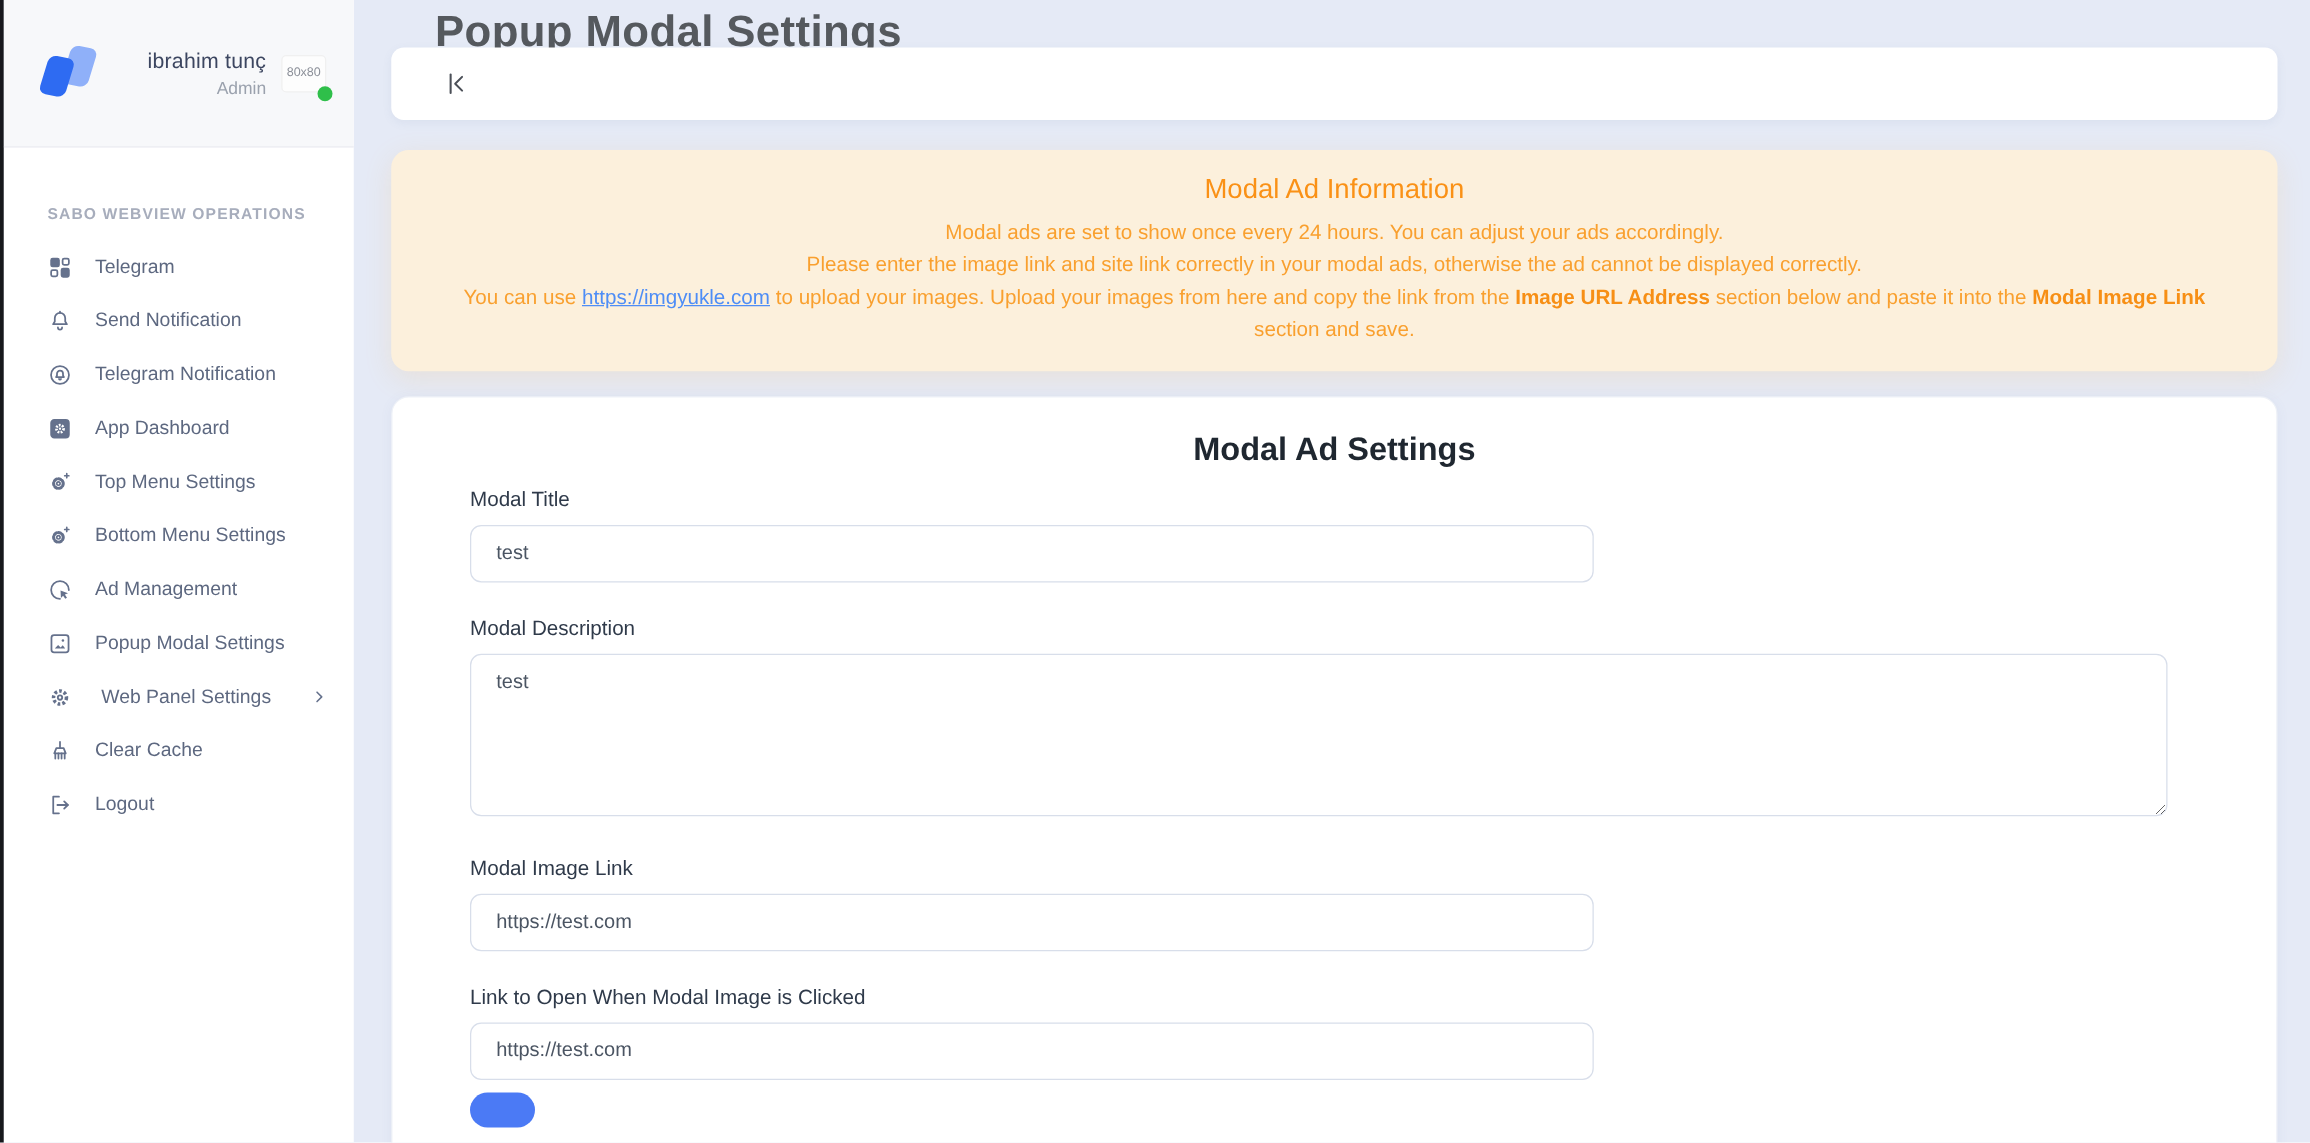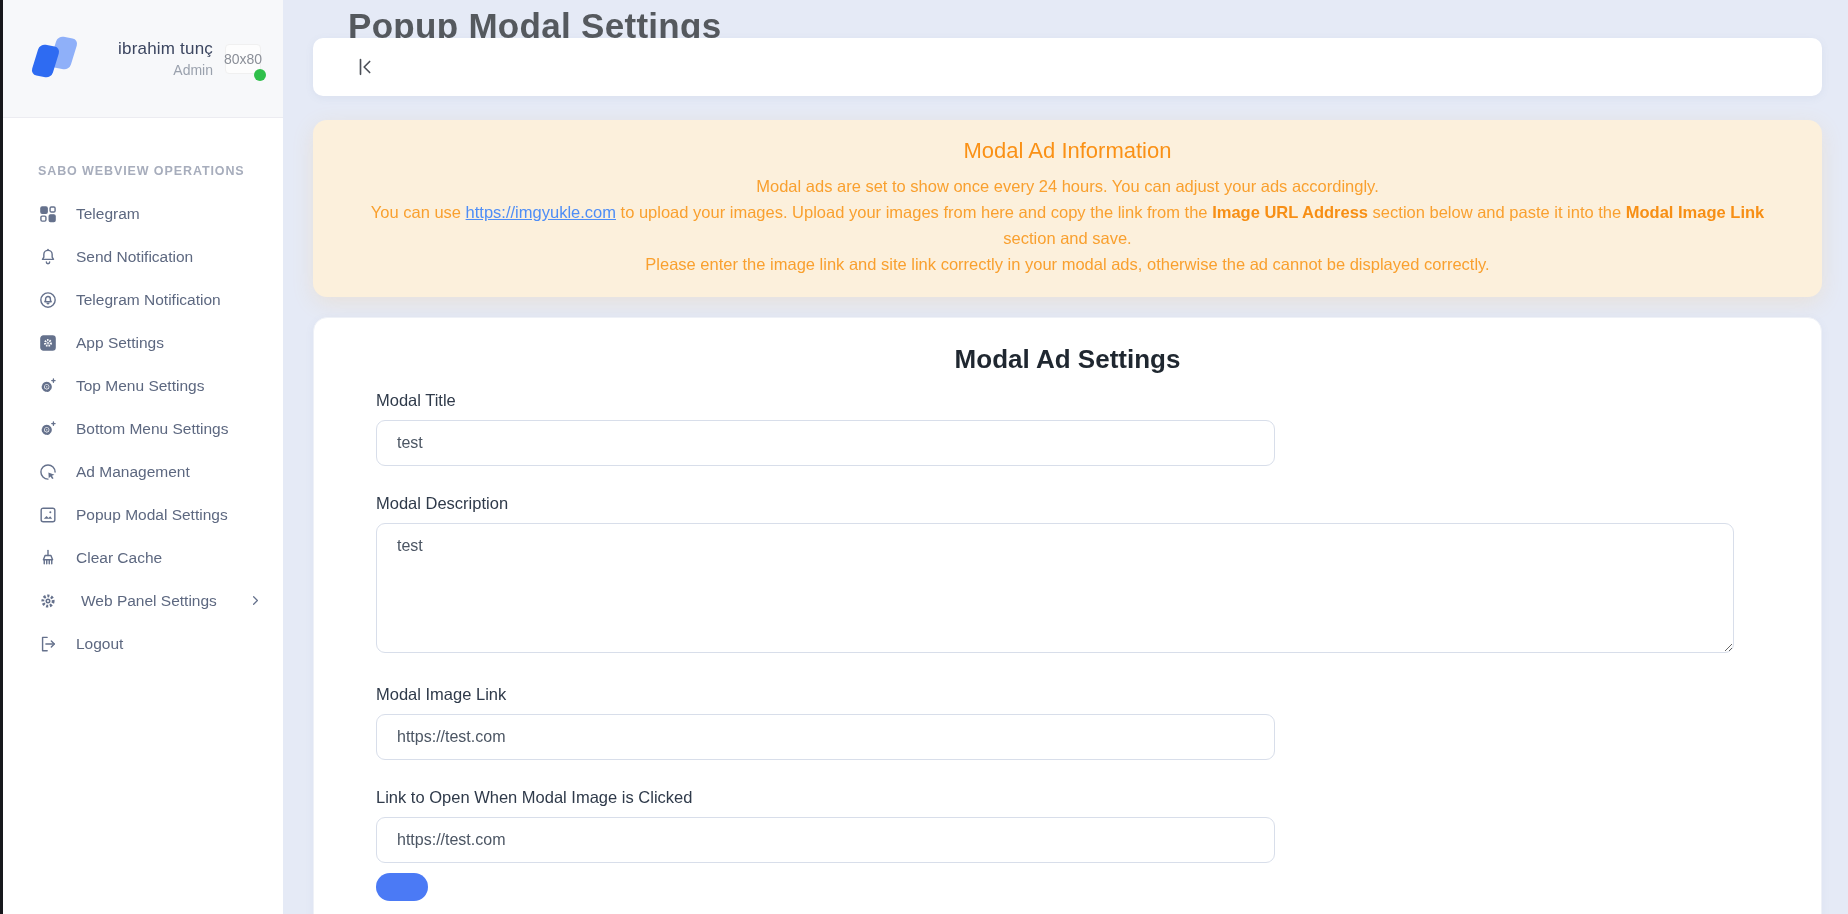--- a/index.html
+++ b/index.html
@@ -23,21 +23,21 @@
   .logo .shape.light { left:24px; top:4px; background:#8fb0f9; transform:rotate(17deg) skewY(-6deg); }
   .logo .shape.dark  { left:6px;  top:12px; background:#2e6bf2; transform:rotate(17deg) skewY(-6deg); }
   .user-meta { margin-left:auto; text-align:right; }
   .user-name { font-size:17px; color:#3c4660; font-weight:500; letter-spacing:.2px; }
   .user-role { font-size:14px; color:#9aa1ad; margin-top:3px; }
   .avatar-box {
     position:relative; margin-left:12px; width:36px; height:30px;
     background:#fdfdfd; border:1px solid #f0f0f0; border-radius:4px;
     display:flex; align-items:center; justify-content:center;
   }
-  .avatar-box span { font-size:14px; color:#8b8f98; }
+  .avatar-box span { font-size:10px; color:#8b8f98; }
   .online-dot {
     position:absolute; right:-6px; bottom:-8px; width:12px; height:12px;
     border-radius:50%; background:#2fbf4a;
   }
 
   .nav { padding-top:46px; }
   .nav-section-title {
     padding:0 26px 0 35px; font-size:12.5px; font-weight:bold;
     color:#a7adbc; letter-spacing:.9px; margin-bottom:14px;
   }
@@ -146,21 +146,21 @@
       </svg>
       <span class="lbl">Telegram Notification</span>
     </div>
 
     <div class="nav-item">
       <svg width="20" height="20" viewBox="0 0 24 24" fill="none" stroke="#65718c" stroke-width="1.7">
         <rect x="3.5" y="3.5" width="17" height="17" rx="3" fill="#65718c"></rect>
         <circle cx="12" cy="12" r="3.4" fill="none" stroke="#ffffff" stroke-width="2.6" stroke-dasharray="1.7 1.2"></circle>
           <circle cx="12" cy="12" r="1.1" fill="#ffffff" stroke="none"></circle>
       </svg>
-      <span class="lbl">App Settings</span>
+      <span class="lbl">App Dashboard</span>
     </div>
 
     <div class="nav-item">
       <svg width="20" height="20" viewBox="0 0 24 24" fill="none" stroke="#65718c" stroke-linecap="round">
         <circle cx="10.5" cy="13" r="4.6" stroke-width="3" stroke-dasharray="2.3 1.9"></circle>
           <circle cx="10.5" cy="13" r="1.6" stroke-width="1.6"></circle>
         <path d="M18.5 3.5v4M16.5 5.5h4" stroke-width="1.6"></path>
       </svg>
       <span class="lbl">Top Menu Settings</span>
     </div>
@@ -185,37 +185,37 @@
     <div class="nav-item">
       <svg width="20" height="20" viewBox="0 0 24 24" fill="none" stroke="#65718c" stroke-width="1.7" stroke-linejoin="round">
         <rect x="3.8" y="3.8" width="16.4" height="16.4" rx="2.5"></rect>
         <circle cx="14.8" cy="8.8" r="1.2" fill="#65718c" stroke="none"></circle>
         <path d="M7 16.5l3.2-3.4 2.4 2.4 2-2 2.4 3z" fill="#65718c" stroke="none"></path>
       </svg>
       <span class="lbl">Popup Modal Settings</span>
     </div>
 
     <div class="nav-item">
+      <svg width="20" height="20" viewBox="0 0 24 24" fill="none" stroke="#65718c">
+        <circle cx="12" cy="12" r="6.2" stroke-width="3.4" stroke-dasharray="2.6 2"></circle>
+          <circle cx="12" cy="12" r="2.1" stroke-width="1.8"></circle>
+      </svg>
+      <span class="lbl indent">Web Panel Settings</span>
+      <svg class="chev" width="15" height="15" viewBox="0 0 24 24" fill="none" stroke="#65718c" stroke-width="2" stroke-linecap="round" stroke-linejoin="round">
+        <path d="M9 6l6 6-6 6"></path>
+      </svg>
+    </div>
+
+    <div class="nav-item">
       <svg width="20" height="20" viewBox="0 0 24 24" fill="none" stroke="#65718c" stroke-width="1.7" stroke-linecap="round" stroke-linejoin="round">
         <path d="M12 3v6"></path>
           <path d="M8.5 9h7l2 5h-11z"></path>
           <path d="M7.5 14v5M10.5 14v5M13.5 14v5M16.5 14v5"></path>
       </svg>
       <span class="lbl">Clear Cache</span>
-    </div>
-
-    <div class="nav-item">
-      <svg width="20" height="20" viewBox="0 0 24 24" fill="none" stroke="#65718c">
-        <circle cx="12" cy="12" r="6.2" stroke-width="3.4" stroke-dasharray="2.6 2"></circle>
-          <circle cx="12" cy="12" r="2.1" stroke-width="1.8"></circle>
-      </svg>
-      <span class="lbl indent">Web Panel Settings</span>
-      <svg class="chev" width="15" height="15" viewBox="0 0 24 24" fill="none" stroke="#65718c" stroke-width="2" stroke-linecap="round" stroke-linejoin="round">
-        <path d="M9 6l6 6-6 6"></path>
-      </svg>
     </div>
 
     <div class="nav-item">
       <svg width="20" height="20" viewBox="0 0 24 24" fill="none" stroke="#65718c" stroke-width="1.7" stroke-linecap="round" stroke-linejoin="round">
         <path d="M11 4H5.5v16H11"></path>
           <path d="M9.5 12h10"></path>
           <path d="M16 8.5l3.5 3.5-3.5 3.5"></path>
       </svg>
       <span class="lbl">Logout</span>
     </div>
@@ -231,22 +231,22 @@
       <svg width="22" height="22" viewBox="0 0 24 24" fill="none" stroke="#4b4f57" stroke-width="1.8" stroke-linecap="round" stroke-linejoin="round">
         <path d="M6 4v16"></path>
           <path d="M16 6l-6 6 6 6"></path>
       </svg>
     </button>
   </div>
 
   <div class="alert">
     <div class="alert-title">Modal Ad Information</div>
     <p>Modal ads are set to show once every 24 hours. You can adjust your ads accordingly.</p>
+    <p>Please enter the image link and site link correctly in your modal ads, otherwise the ad cannot be displayed correctly.</p>
     <p><span>You can use </span><a>https://imgyukle.com</a><span> to upload your images. Upload your images from here and copy the link from the </span><span class="b">Image URL Address</span><span> section below and paste it into the </span><span class="b">Modal Image Link</span><span> section and save.</span></p>
-    <p>Please enter the image link and site link correctly in your modal ads, otherwise the ad cannot be displayed correctly.</p>
   </div>
 
   <div class="card">
     <div class="card-title">Modal Ad Settings</div>
 
     <div class="field-label first">Modal Title</div>
     <input class="text-input" type="text" value="test" style="">
 
     <div class="field-label">Modal Description</div>
     <textarea class="text-area" style="">test</textarea>

